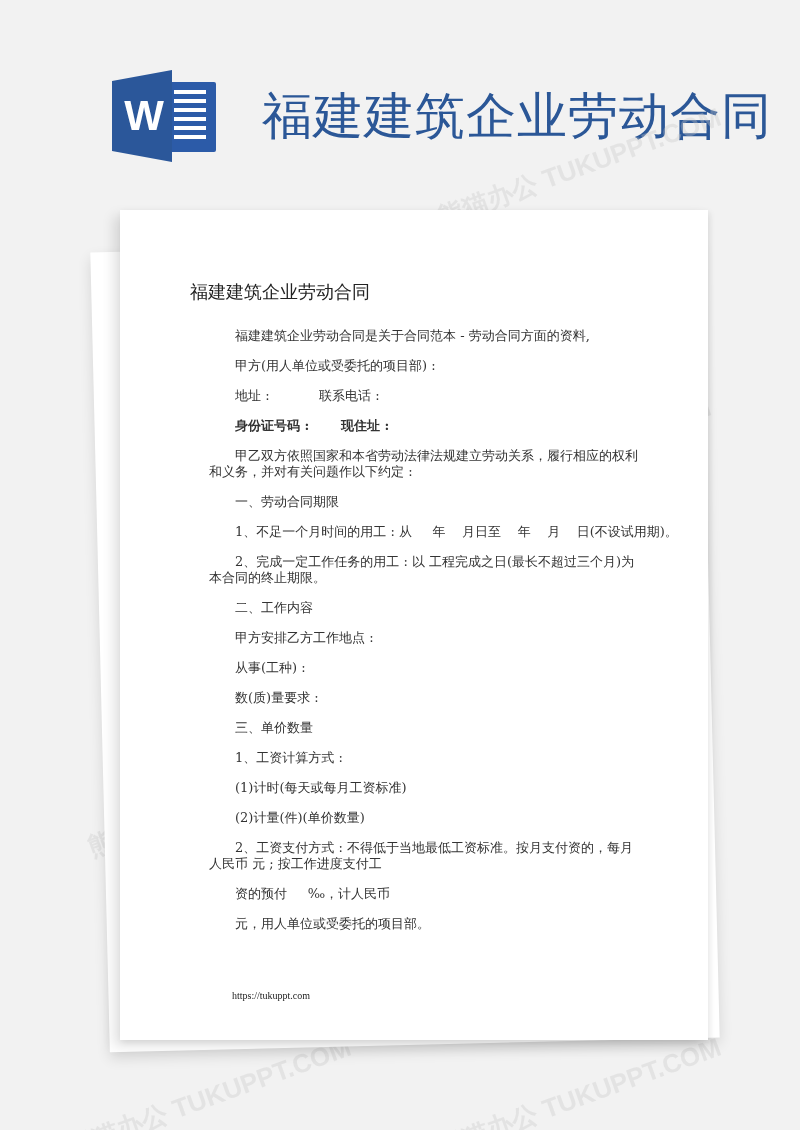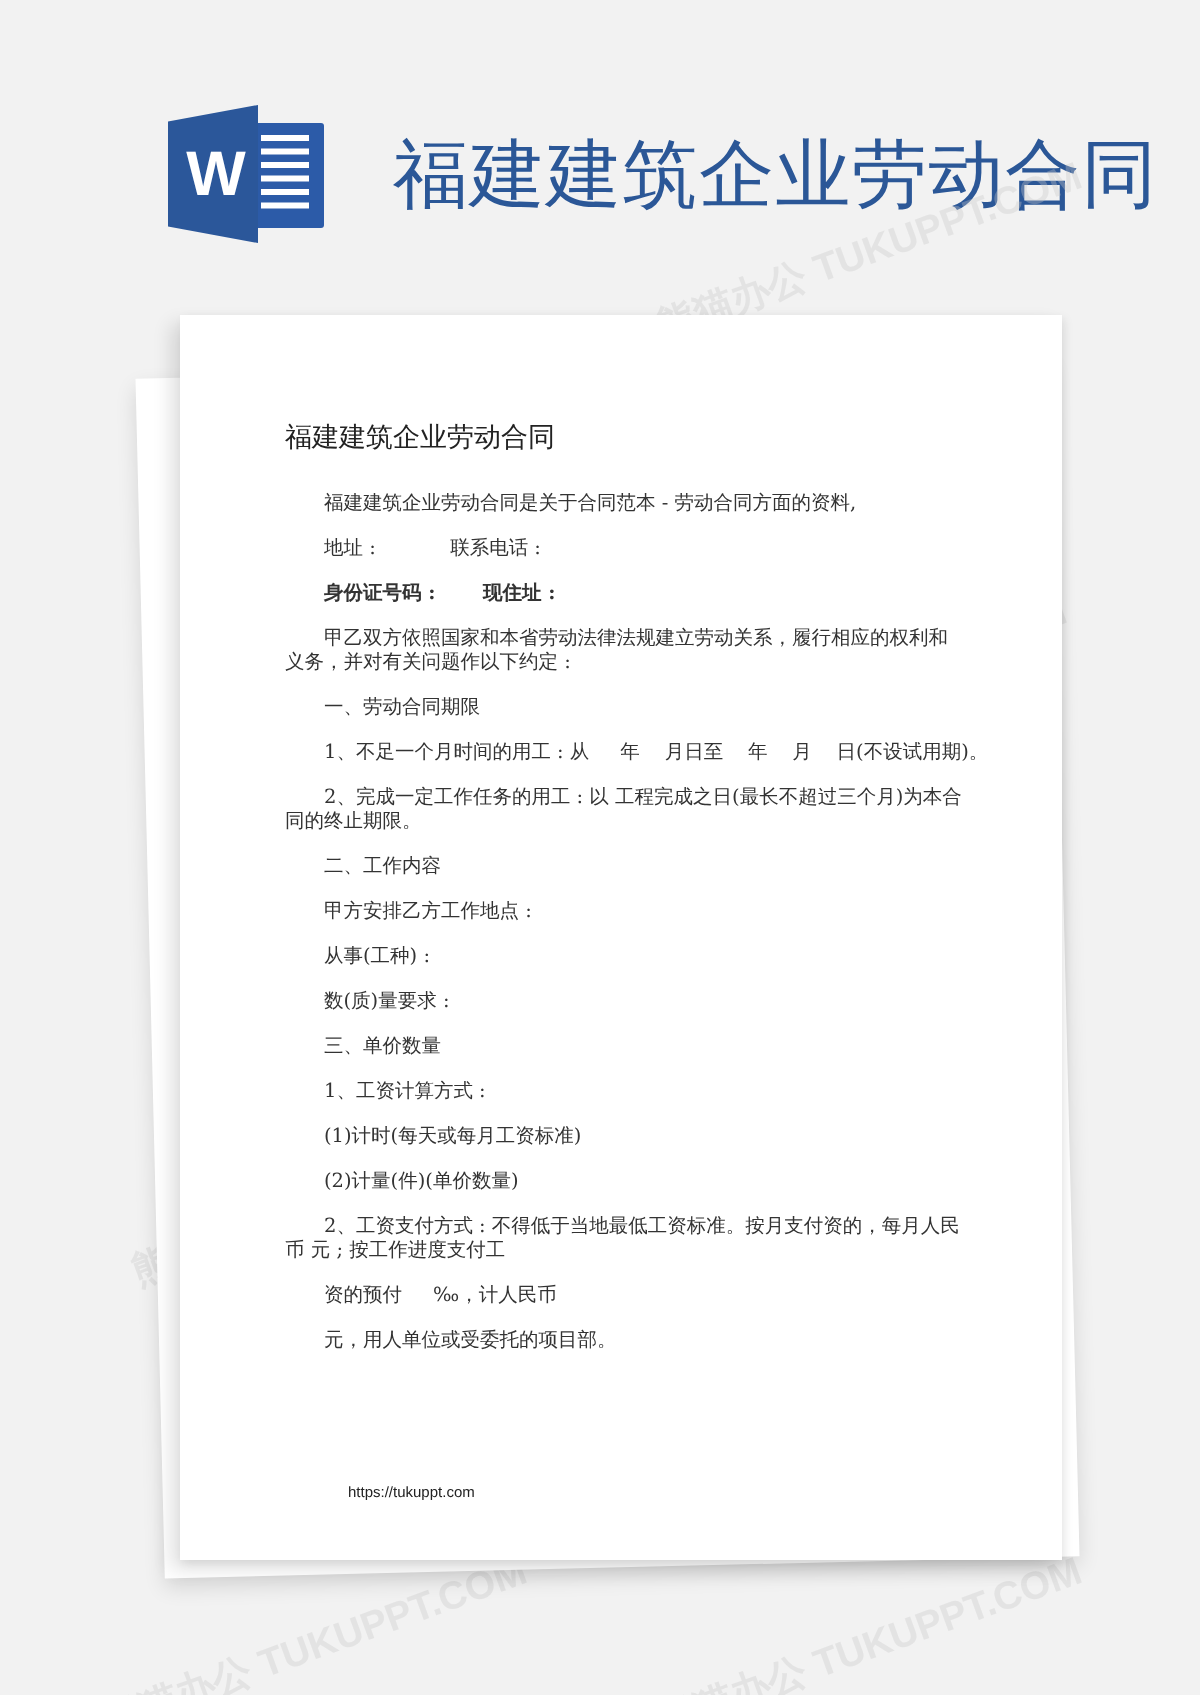--- a/index.html
+++ b/index.html
@@ -46,25 +46,25 @@
     box-shadow: -6px 6px 12px rgba(0,0,0,0.12), 2px 2px 6px rgba(0,0,0,0.08);
   }
   .doc-title {
     position: absolute; left: 70px; top: 70px;
     font-size: 18px; line-height: 24px; color: #222222;
     font-family: "DejaVu Sans", "Liberation Sans", sans-serif;
   }
   .doc-body { position: absolute; left: 70px; top: 118px; width: 452px; }
   .p {
     font-size: 13px; line-height: 16px; color: #333333;
-    text-indent: 26px; margin-bottom: 14px;
+    text-indent: 26px; margin-bottom: 14px; margin-left: 19px;
   }
   .footer-url {
     position: absolute; left: 68px; top: 780px;
-    font-family: Liberation Sans, sans-serif; font-size: 10px; color: #222222; padding-left: 44px;
+    font-family: Liberation Serif, serif; font-size: 10px; color: #222222; padding-left: 44px;
   }
   .watermark {
     position: absolute; color: rgba(200,200,200,0.35);
     font-family: "Liberation Sans", sans-serif; font-weight: bold;
     font-size: 26px; transform: rotate(-20deg); white-space: nowrap;
     pointer-events: none;
   }
 </style>
 </head>
 <body>
@@ -92,20 +92,21 @@
 <div class="watermark" style="left:420px;top:770px;">熊猫办公 TUKUPPT.COM</div>
 <div class="watermark" style="left:60px;top:1080px;">熊猫办公 TUKUPPT.COM</div>
 <div class="watermark" style="left:430px;top:1080px;">熊猫办公 TUKUPPT.COM</div>
 
 <div class="paper-back"></div>
 
 <div class="paper-front">
   <div class="doc-title">福建建筑企业劳动合同</div>
   <div class="doc-body">
     <p class="p">福建建筑企业劳动合同是关于合同范本 - 劳动合同方面的资料,</p>
+    <p class="p">甲方(用人单位或受委托的项目部) :</p>
     <p class="p" style="white-space:pre;">地址 :            联系电话 :</p>
     <p class="p" style="white-space:pre;font-weight:bold;">身份证号码 :       现住址 :</p>
     <p class="p">甲乙双方依照国家和本省劳动法律法规建立劳动关系，履行相应的权利和义务，并对有关问题作以下约定 :</p>
     <p class="p">一、劳动合同期限</p>
     <p class="p" style="white-space:pre;">1、不足一个月时间的用工 : 从     年    月日至    年    月    日(不设试用期)。</p>
     <p class="p">2、完成一定工作任务的用工 : 以       工程完成之日(最长不超过三个月)为本合同的终止期限。</p>
     <p class="p">二、工作内容</p>
     <p class="p">甲方安排乙方工作地点 :</p>
     <p class="p">从事(工种) :</p>
     <p class="p">数(质)量要求 :</p>

